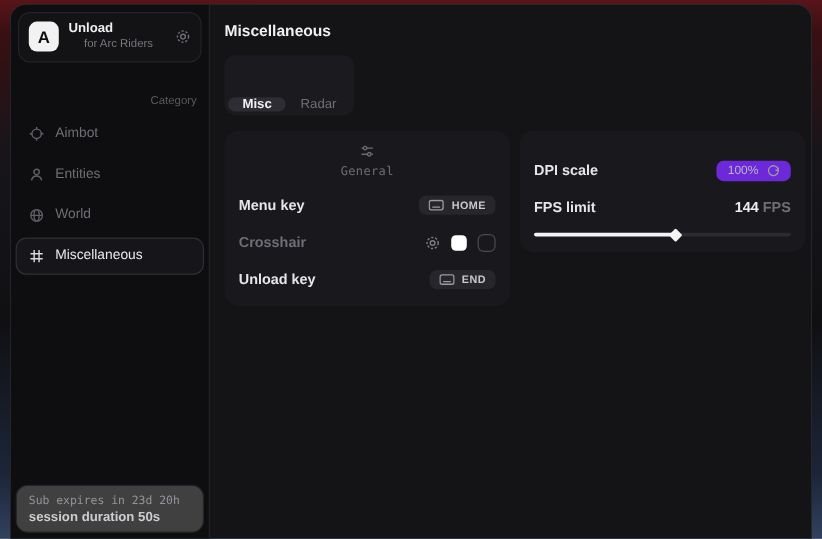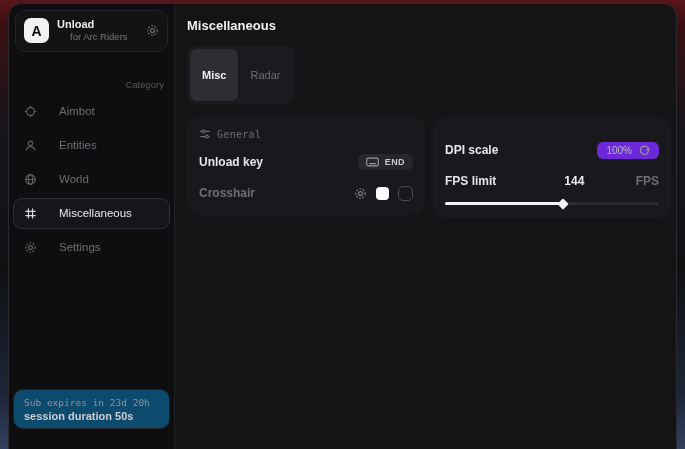--- a/index.html
+++ b/index.html
@@ -29,52 +29,53 @@
     color:#0c0c0e; font-weight:bold; font-size:14px;
     display:flex; align-items:center; justify-content:center; flex-shrink:0;
   }
   .brand-text { flex:1; min-width:0; }
   .brand-title { font-size:11px; font-weight:bold; color:#ededef; line-height:1.2; }
   .brand-sub { font-size:9.5px; color:#77777e; line-height:1.3;padding-left:13px; }
   .brand-action { color:#6c6c73; display:flex; }
   .category-label { margin:27px 10px 3px; font-size:9.5px; color:#58585f;text-align:right; }
   .nav { display:flex; flex-direction:column; padding:0 4px; }
   .nav-item {
-    display:flex; align-items:center; gap:22px; padding:8px 10px; margin-top:3px;
+    display:flex; align-items:center; gap:9px; padding:8px 10px; margin-top:3px;
     color:#6e6e75; font-size:11.5px; border:1px solid transparent; border-radius:9px;
     cursor:pointer;
   }
   .nav-item .nico { display:flex; color:#5f5f66; }
   .nav-item.active { color:#eaeaec; background:#15151a; border-color:#2f2f35; }
   .nav-item.active .nico { color:#d8d8dc; }
   .sidebar-footer {
-    position:absolute; left:4px; right:4px; bottom:20px;
-    border:1px solid #232328; border-radius:10px; background:#0c4a6e;
+    position:absolute; left:4px; right:4px; bottom:5px;
+    border:1px solid #232328; border-radius:10px; background:#404040;
     padding:7px 10px 6px;
   }
   .footer-line1 { font-family:"DejaVu Sans Mono", monospace; font-size:9.5px; color:#94949b; white-space:nowrap; }
   .footer-line2 { font-size:11px; font-weight:bold; color:#cdcdd2; margin-top:2px; }
   
   .main { flex:1; padding:14px 12px 0; position:relative; }
   .page-title { font-size:13px; font-weight:bold; color:#f0f0f2; }
   .tabs {
     display:inline-flex; margin-top:13px; background:#1b1b1f; border-radius:9px; padding:3px;
   }
   .tab {
-    font-size:11px; padding:20px 12px; border-radius:7px; color:#6e6e75; cursor:pointer;
+    font-size:11px; padding:0 12px; border-radius:7px; color:#6e6e75; cursor:pointer;margin-top:32px;
   }
   .tab.active { background:#2d2d33; color:#f0f0f2; font-weight:bold; }
   .cards { display:flex; gap:8px; margin-top:13px; align-items:flex-start; }
   .card {
     width:238px; background:#19191d; border-radius:12px; padding:11px 12px 13px;
   }
   .card-head {
     display:flex; align-items:center; gap:6px;
     font-family:"DejaVu Sans Mono", monospace; font-size:10px; color:#6c6c73;
     letter-spacing:.3px;
+    flex-direction:column;
   }
   .card-head .cico { display:flex; color:#6c6c73; }
   .row {
     display:flex; align-items:center; justify-content:space-between; margin-top:13px; min-height:18px;
   }
   .row-label { font-size:12px; font-weight:bold; color:#e6e6e8; }
   .row-label.dim { color:#6e6e75; }
   .keybind {
     display:inline-flex; align-items:center; gap:6px;
     background:#26262b; border-radius:6px; padding:3px 8px;
@@ -86,21 +87,21 @@
   .swatch { width:13px; height:13px; border-radius:4px; cursor:pointer; }
   .checkbox { width:15px; height:15px; border:1.5px solid #4a4a51; border-radius:5px; cursor:pointer; }
   .value-pill {
     display:inline-flex; align-items:center; gap:7px;
     background:#6d28d9; border-radius:6px; padding:3px 9px;
     font-size:10px; color:#b8b8be; cursor:pointer;
   }
   .value-pill .rico { display:flex; color:#9a9aa1; }
   .fps-value { font-size:12px; }
   .fps-num { font-weight:bold; color:#ececee;margin-left:12px; }
-  .fps-unit { color:#6e6e75; font-weight:bold;margin-left:48px; }
+  .fps-unit { color:#6e6e75; font-weight:bold; }
   .slider { position:relative; height:3px; background:#2b2b30; border-radius:2px; margin-top:12px; cursor:pointer; }
   .slider-fill { position:absolute; left:0; top:0; bottom:0; background:#f4f4f5; border-radius:2px; }
   .slider-thumb {
     position:absolute; right:-4px; top:50%; width:8px; height:8px;
     background:#f4f4f5; transform:translateY(-50%) rotate(45deg); border-radius:1px;
   }
   svg { display:block; }
 </style>
 </head>
 <body>
@@ -154,29 +155,20 @@
         </span>
         <span>World</span>
       </div>
       <div class="nav-item active">
         <span class="nico">
           <svg width="13" height="13" viewBox="0 0 14 14" fill="none" stroke="currentColor" stroke-width="1.3">
             <path d="M4.8 1.5v11M9.2 1.5v11M1.5 4.8h11M1.5 9.2h11"></path>
           </svg>
         </span>
         <span>Miscellaneous</span>
-      </div>
-      <div class="nav-item">
-        <span class="nico">
-          <svg width="13" height="13" viewBox="0 0 14 14" fill="none" stroke="currentColor" stroke-width="1.3">
-            <circle cx="7" cy="7" r="5" stroke-dasharray="2 1.6"></circle>
-              <circle cx="7" cy="7" r="2.1"></circle>
-          </svg>
-        </span>
-        <span>Settings</span>
       </div>
     </nav>
 
     <div class="sidebar-footer">
       <div class="footer-line1">Sub expires in 23d 20h</div>
       <div class="footer-line2">session duration 50s</div>
     </div>
   </aside>
 
   <section class="main">
@@ -195,45 +187,57 @@
           <span class="cico">
             <svg width="12" height="12" viewBox="0 0 14 14" fill="none" stroke="currentColor" stroke-width="1.3">
               <path d="M1.5 4h11M1.5 10h11"></path>
                 <circle cx="5" cy="4" r="1.7" fill="#19191d"></circle>
                 <circle cx="9" cy="10" r="1.7" fill="#19191d"></circle>
             </svg>
           </span>
           <span>General</span>
         </div>
 
+        <div class="row">
+          <span class="row-label">Menu key</span>
+          <span class="keybind">
+            <span class="kico">
+              <svg width="13" height="10" viewBox="0 0 14 10" fill="none" stroke="currentColor" stroke-width="1.2">
+                <rect x="0.8" y="0.8" width="12.4" height="8.4" rx="1.8"></rect>
+                  <path d="M3.5 6.8h7"></path>
+              </svg>
+            </span>
+            <span>HOME</span>
+          </span>
+        </div>
+
+        <div class="row">
+          <span class="row-label dim">Crosshair</span>
+          <span class="cross-controls">
+            <span class="mini-gear">
+              <svg width="13" height="13" viewBox="0 0 14 14" fill="none" stroke="currentColor" stroke-width="1.3">
+                <circle cx="7" cy="7" r="5" stroke-dasharray="2 1.6"></circle>
+                  <circle cx="7" cy="7" r="2.1"></circle>
+              </svg>
+            </span>
+            <span class="swatch" style="background: rgb(255, 255, 255);"></span>
+            <span class="checkbox"></span>
+          </span>
+        </div>
 
         <div class="row">
           <span class="row-label">Unload key</span>
           <span class="keybind">
             <span class="kico">
               <svg width="13" height="10" viewBox="0 0 14 10" fill="none" stroke="currentColor" stroke-width="1.2">
                 <rect x="0.8" y="0.8" width="12.4" height="8.4" rx="1.8"></rect>
                   <path d="M3.5 6.8h7"></path>
               </svg>
             </span>
             <span>END</span>
-          </span>
-        </div>
-
-        <div class="row">
-          <span class="row-label dim">Crosshair</span>
-          <span class="cross-controls">
-            <span class="mini-gear">
-              <svg width="13" height="13" viewBox="0 0 14 14" fill="none" stroke="currentColor" stroke-width="1.3">
-                <circle cx="7" cy="7" r="5" stroke-dasharray="2 1.6"></circle>
-                  <circle cx="7" cy="7" r="2.1"></circle>
-              </svg>
-            </span>
-            <span class="swatch" style="background: rgb(255, 255, 255);"></span>
-            <span class="checkbox"></span>
           </span>
         </div>
       </div>
 
       <div class="card">
 
         <div class="row">
           <span class="row-label">DPI scale</span>
           <span class="value-pill">
             <span>100%</span>

